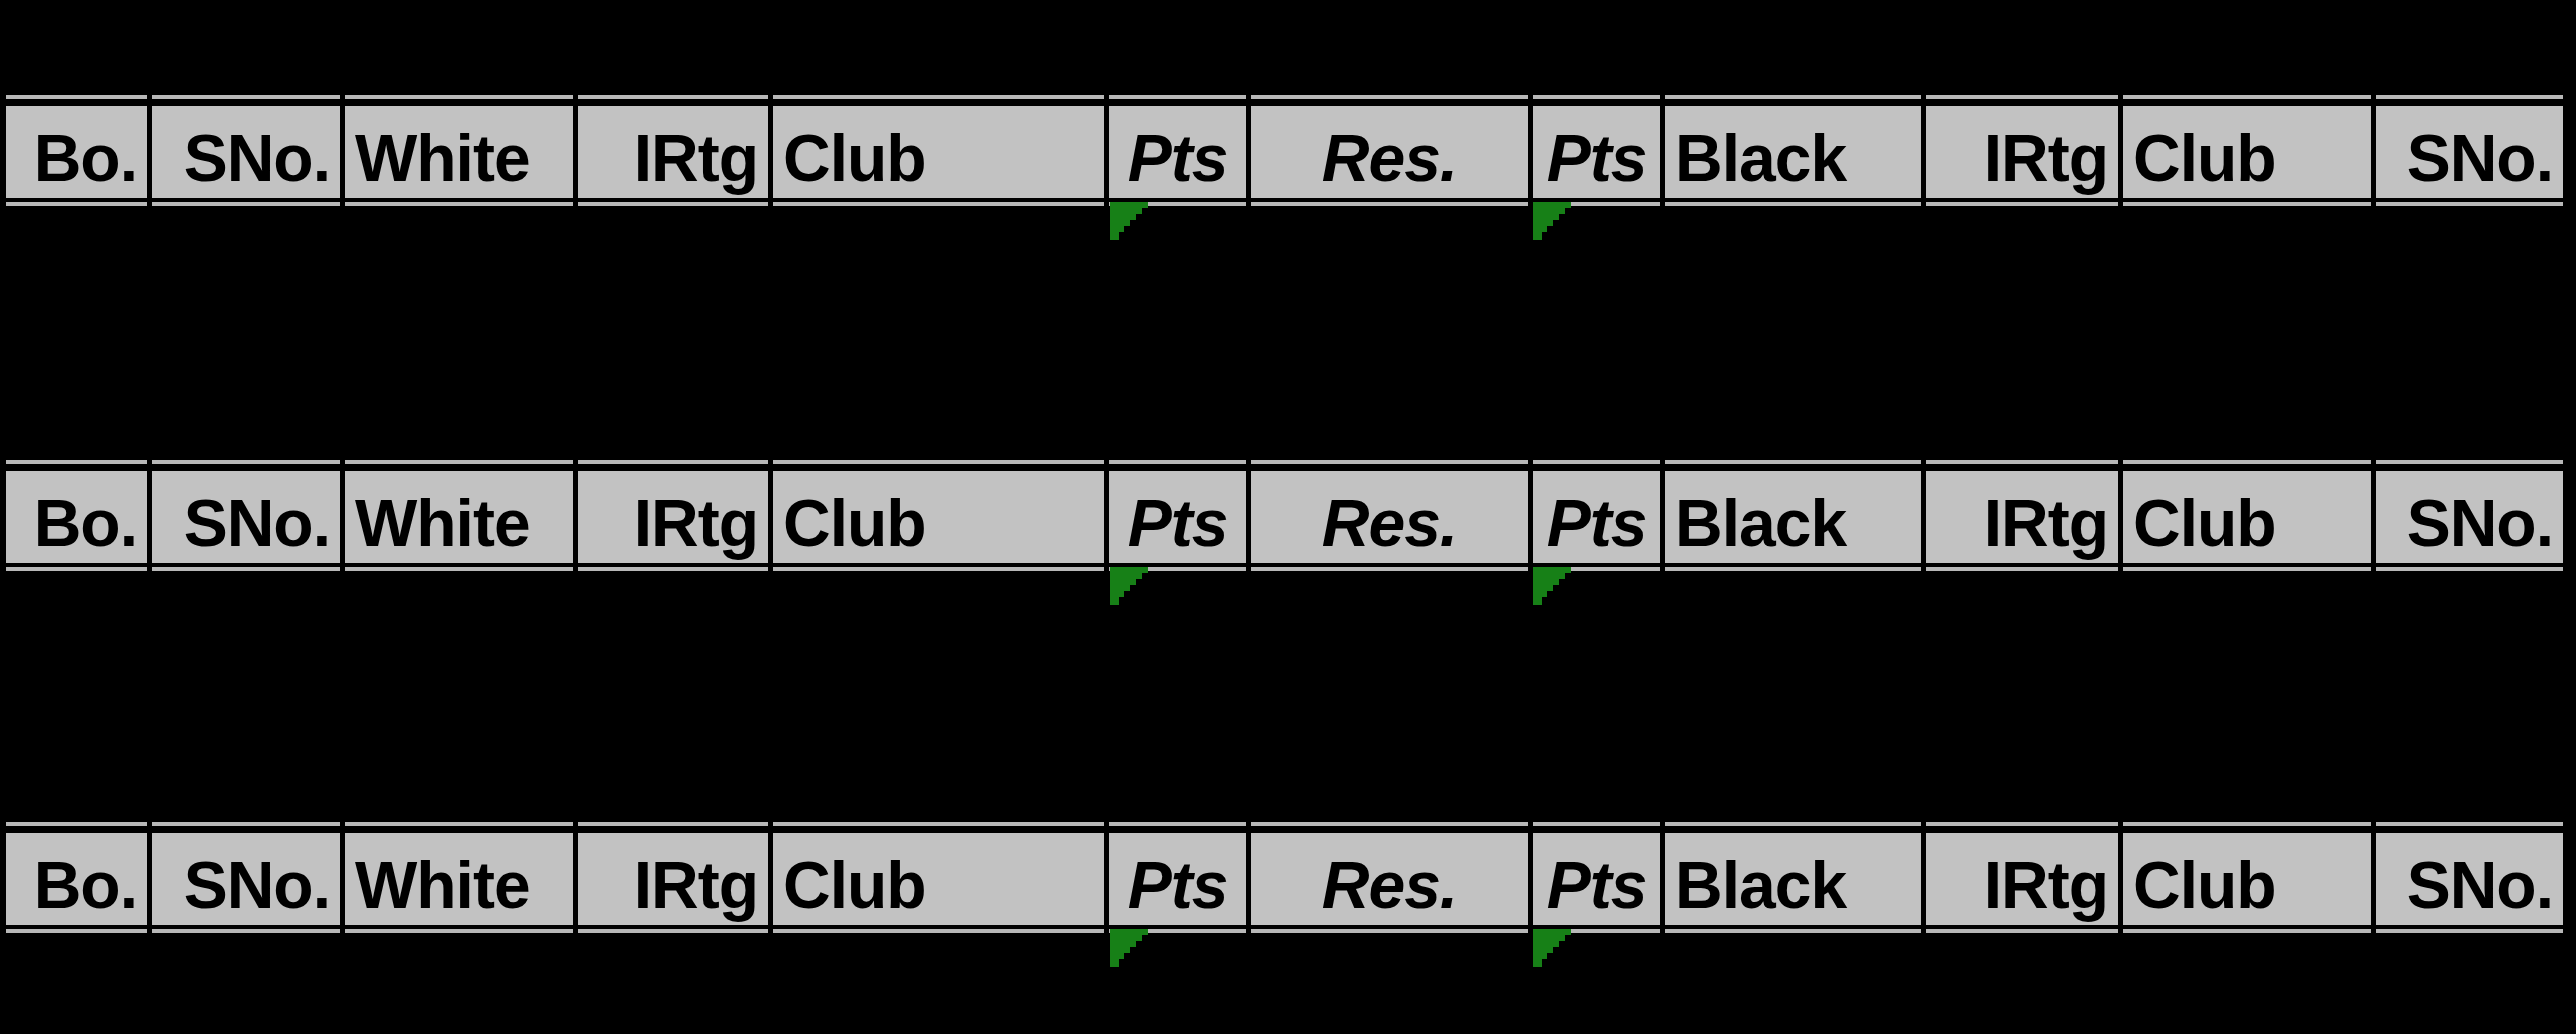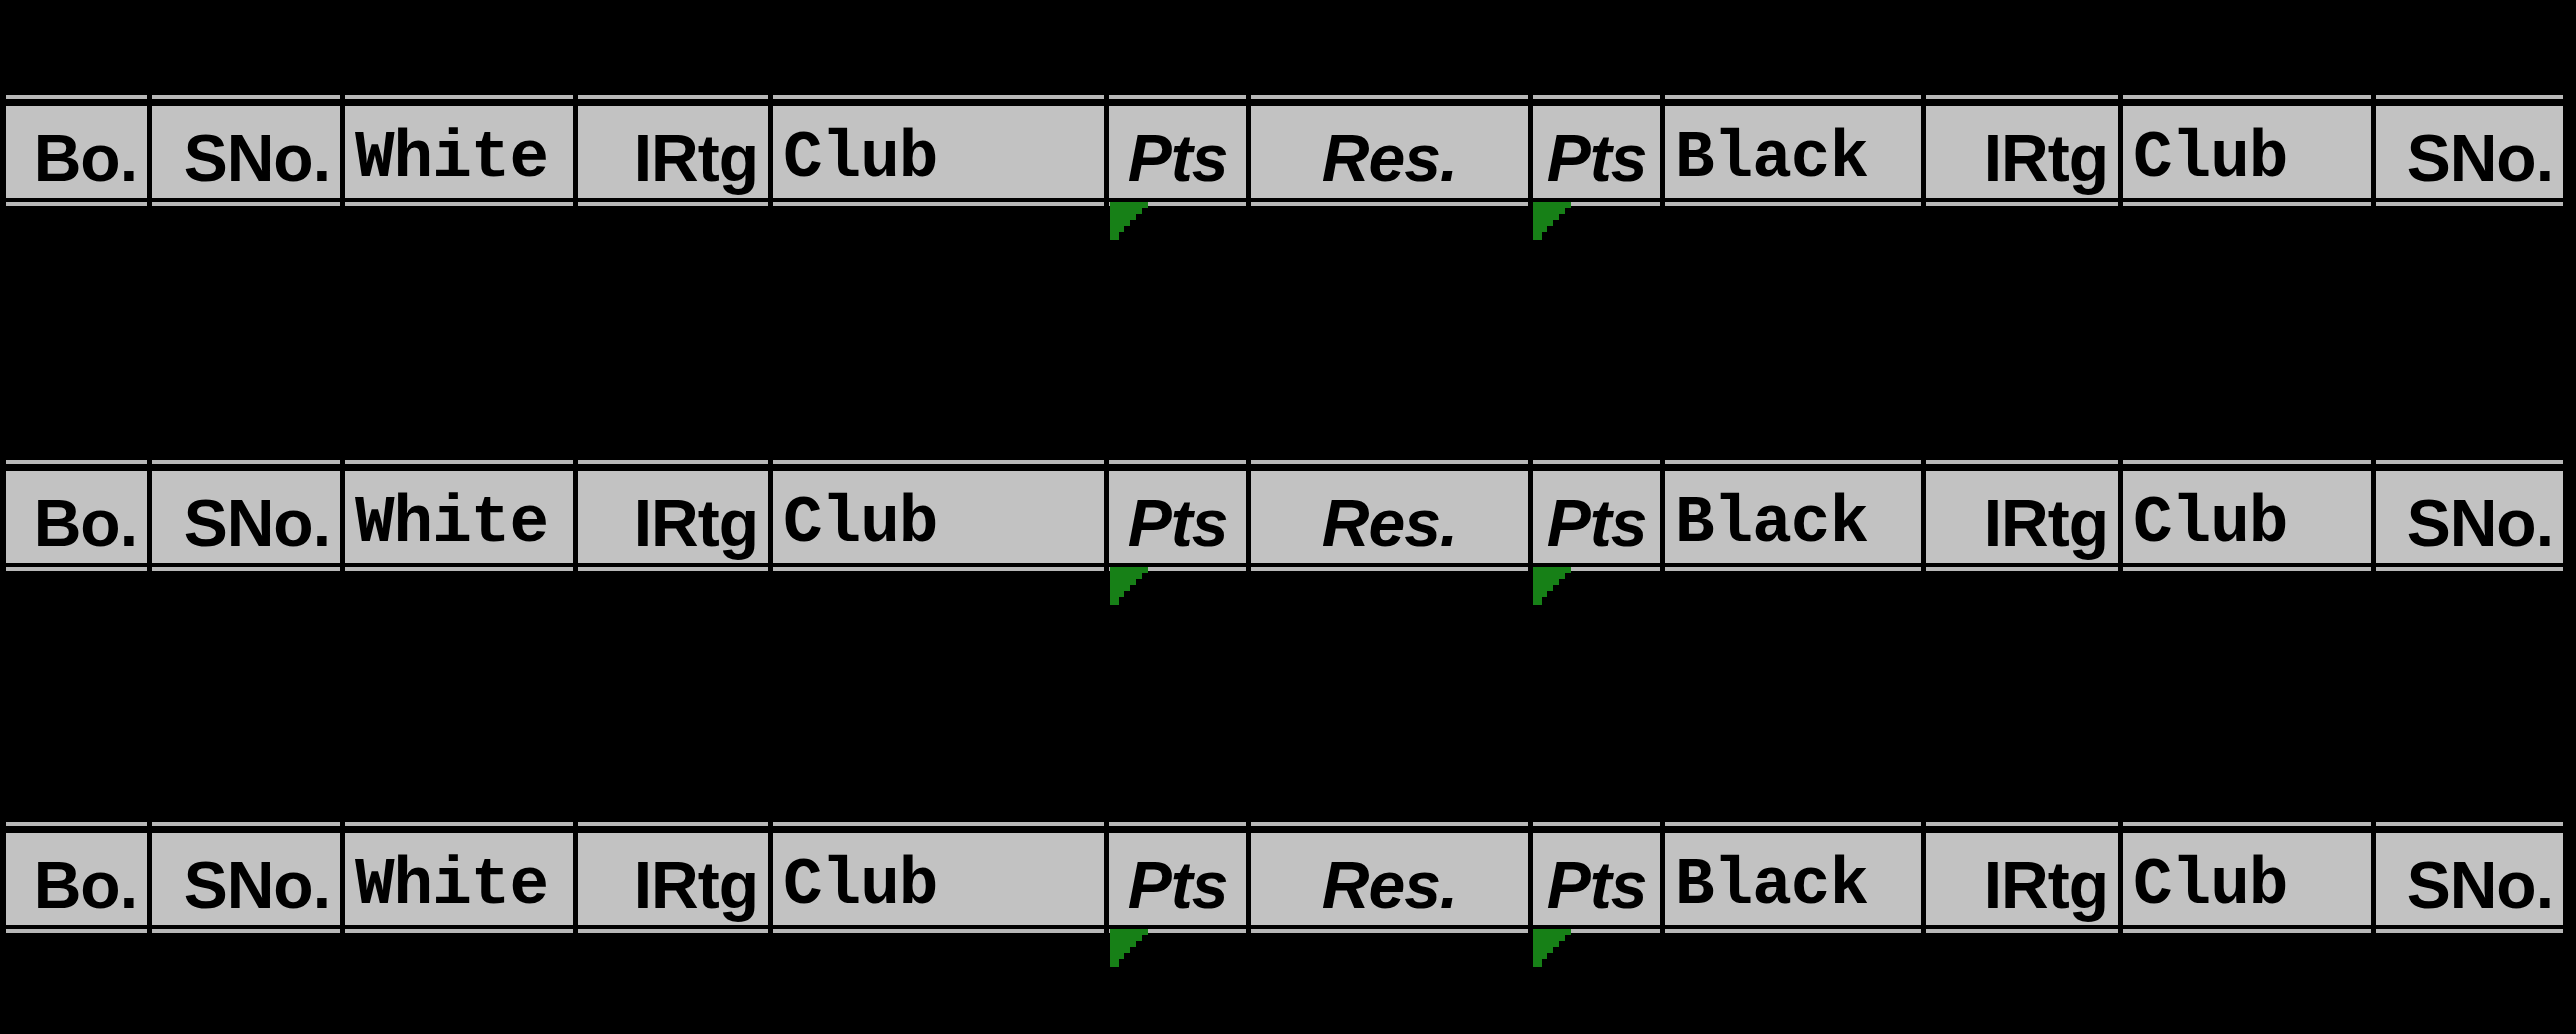--- a/index.html
+++ b/index.html
@@ -43,21 +43,21 @@
     display: flex;
     align-items: flex-end;
     padding: 12px 10px 2px 10px;
     font-weight: bold;
     font-size: 66px;
     letter-spacing: -1px;
     color: #000000;
     white-space: nowrap;
     overflow: visible;
   }
-  .al { justify-content: flex-start; font-family: Liberation Mono, monospace; }
+  .al { justify-content: flex-start; }
   .ar { justify-content: flex-end; }
   .ac { justify-content: center; font-style: italic; }
 
   .tri {
     position: absolute;
     top: 107px;
     width: 38px;
     height: 38px;
     display: block;
   }

